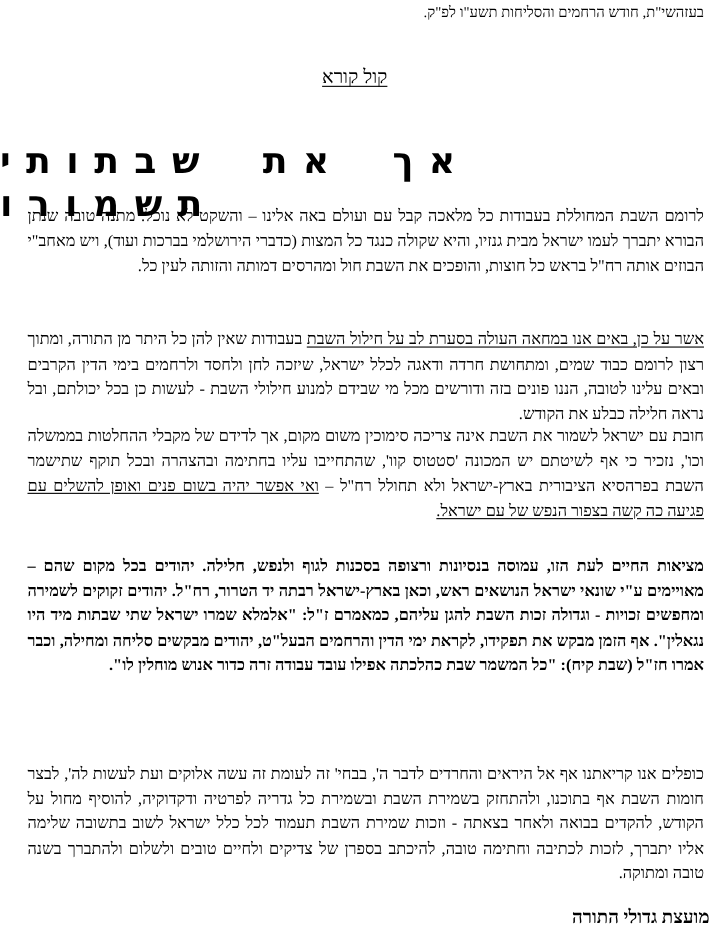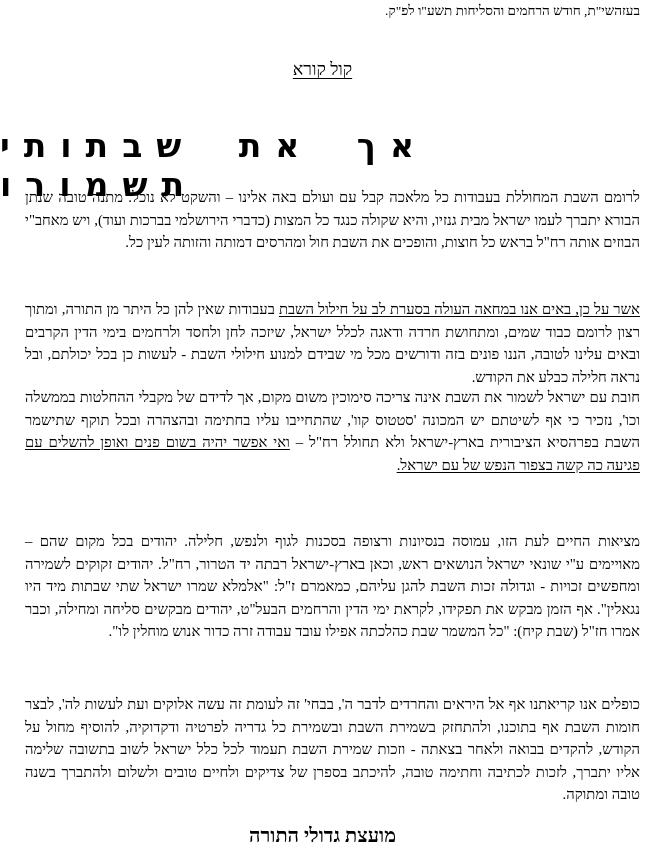--- a/index.html
+++ b/index.html
@@ -26,25 +26,25 @@
     }
     .para {
       position: absolute; left: 25px; right: 5px;
       font-size: 14.8px; line-height: 22.5px;
       text-align: justify; text-align-last: right;
     }
     .para u { text-decoration: underline; text-underline-offset: 2px; }
     #p1 { top: 186px; }
     #p2 { top: 298px; }
     #p3 { top: 386px; }
-    #p4 { top: 530px; }
+    #p4 { top: 504px; font-weight: bold; }
     #p5 { top: 693px; }
     .signature {
       position: absolute; top: 824px; left: 0; right: 0;
-      text-align: center; font-size: 20px; font-weight: bold;
+      font-size: 17px; font-weight: bold;
     }
   </style>
 </head>
 <body>
 
 <div class="date">בעזהשי"ת, חודש הרחמים והסליחות תשע"ו לפ"ק.</div>
 
 <div class="callout">
   <div><span>קול קורא</span></div>
 </div>

